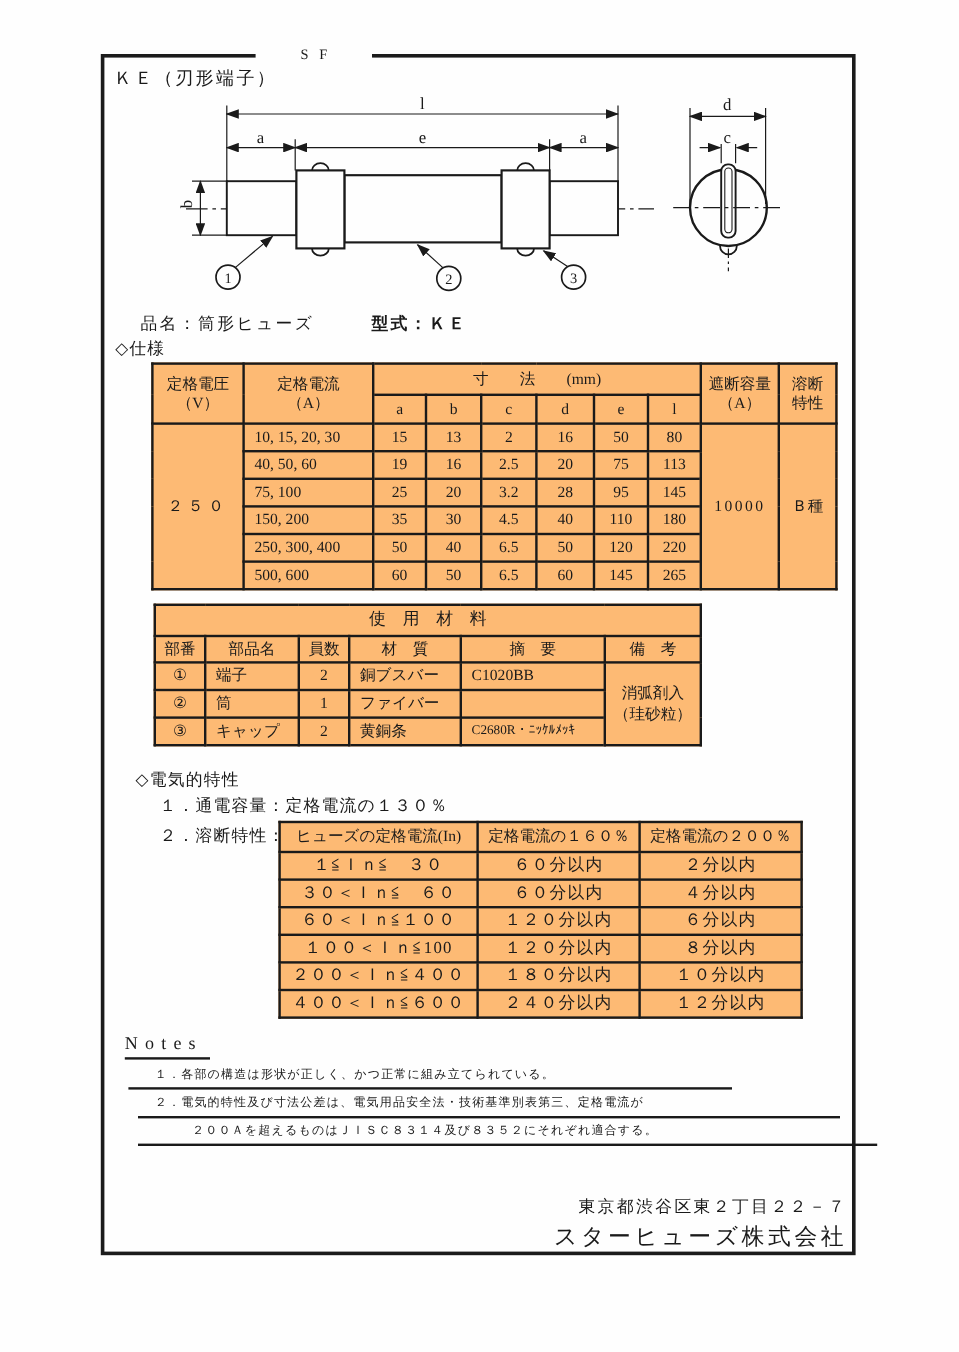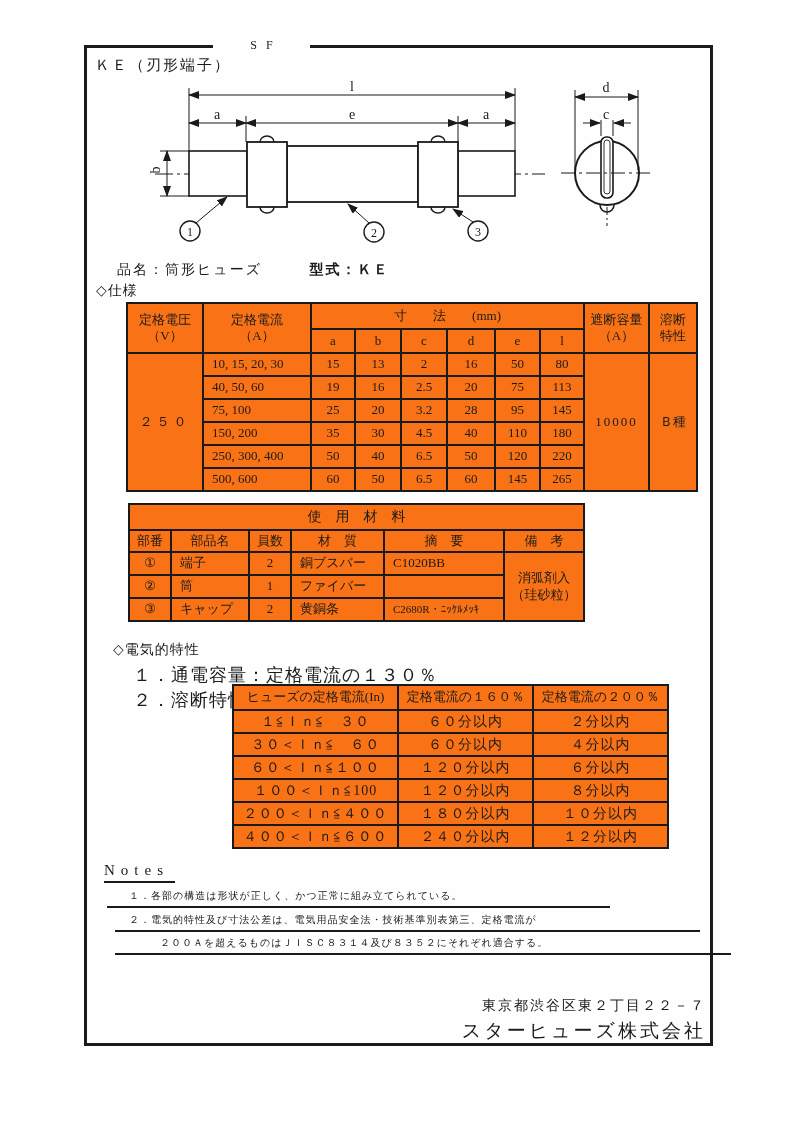--- a/index.html
+++ b/index.html
@@ -12,34 +12,34 @@
   .frame{position:absolute;left:84px;top:45px;width:623px;height:995px;border:3px solid #1b1b1b;}
   .sf-label{
     position:absolute;left:213px;top:35px;width:88px;height:20px;z-index:2;
     background:#fefefe;text-align:center;font-size:12px;letter-spacing:9px;padding-left:9px;line-height:20px;
   }
   .ke-title{position:absolute;left:95px;top:56px;font-size:15px;letter-spacing:2px;}
   .drawing{position:absolute;left:84px;top:80px;}
   .prod-line{position:absolute;left:117px;top:261px;font-size:14px;letter-spacing:2px;}
   .prod-line .model{display:inline-block;margin-left:42px;font-weight:bold;}
   .sec-head{position:absolute;font-size:14px;letter-spacing:1px;}
-  .t{border-collapse:collapse;table-layout:fixed;background:#f97316;position:absolute;}
+  .t{border-collapse:collapse;table-layout:fixed;background:#fdba74;position:absolute;}
   .t th,.t td{border:2px solid #1a1a1a;font-weight:normal;font-size:13px;padding:0;text-align:center;white-space:nowrap;overflow:hidden;line-height:1.25;}
   .al{text-align:left !important;padding-left:8px !important;}
   .spec-table{left:126px;top:302px;width:570px;}
   .spec-table .hr1 th{height:24px;}
   .spec-table .hr2 th{height:22px;}
   .spec-table td{height:21px;}
   .big-num{font-size:18px;letter-spacing:2px;}
   .volt{font-size:14px;letter-spacing:4px;margin-top:24px;}
   .mat-table{left:128px;top:503px;width:455px;}
   .mat-table .title th{height:24px;font-size:14px;}
   .mat-table .hdr th{height:20px;}
   .mat-table td{height:21px;}
-  .elec-item{position:absolute;font-size:18px;letter-spacing:1px;}
+  .elec-item{position:absolute;font-size:14px;letter-spacing:1px;}
   .in-table{left:232px;top:684px;width:435px;}
   .in-table th{height:23px;}
   .in-table td{height:21px;font-size:14px;letter-spacing:1px;}
   .notes-head{position:absolute;left:104px;top:862px;font-size:15px;letter-spacing:6px;border-bottom:2px solid #1a1a1a;padding:0 6px 2px 0;}
   .note-line{position:absolute;font-size:10px;letter-spacing:1px;border-bottom:2px solid #1a1a1a;height:20px;line-height:20px;white-space:nowrap;}
   .note-1{left:107px;top:886px;width:481px;padding-left:22px;}
   .note-2a{left:115px;top:910px;width:571px;padding-left:14px;}
   .note-2b{left:115px;top:933px;width:571px;padding-left:45px;}
   .footer{position:absolute;left:390px;width:316px;text-align:right;}
   .footer-address{top:997px;font-size:14px;letter-spacing:2px;}

